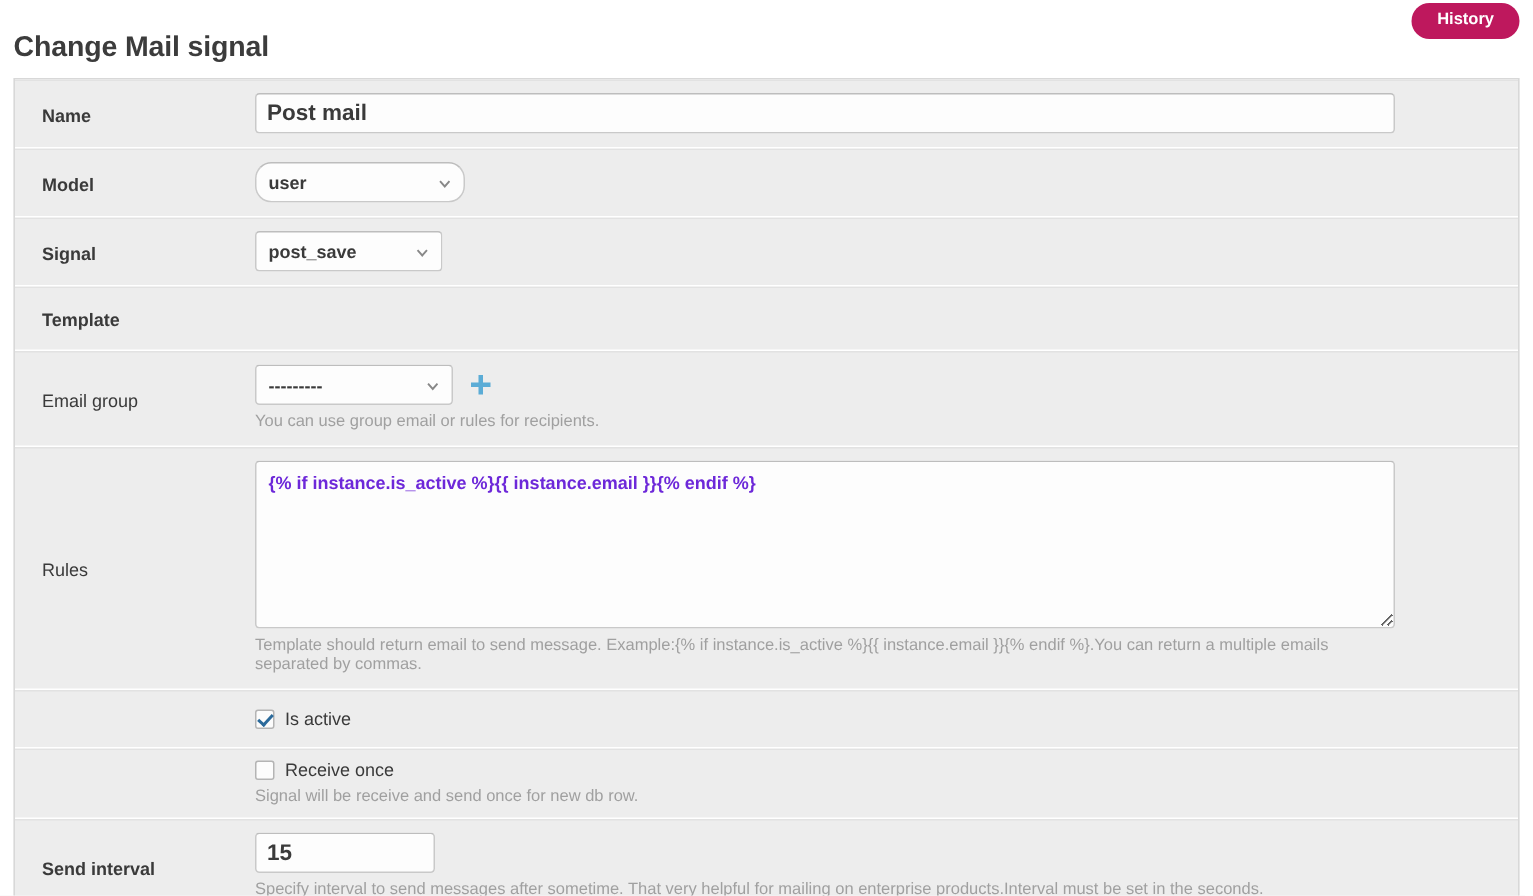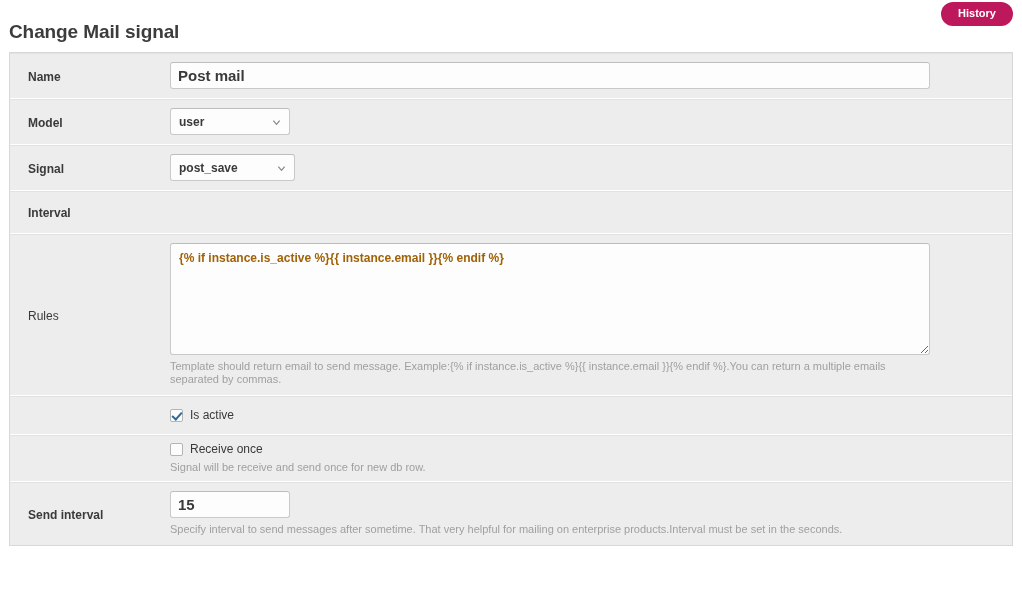--- a/index.html
+++ b/index.html
@@ -124,21 +124,21 @@
     white-space: nowrap;
   }
   .select-box .chevron-down-icon {
     position: absolute;
     right: 8px;
     top: 9px;
     width: 9px;
     height: 9px;
     pointer-events: none;
   }
-  .select-box.w-model { width: 120px; }
+  .select-box.w-model { width: 140px; border-radius: 11px; }
   .select-box.w-signal { width: 125px; }
   .select-box.w-template { width: 168px; }
   .select-box.w-group { width: 132px; }
 
   .add-link {
     display: inline-block;
     vertical-align: middle;
     margin-left: 9px;
     width: 13px;
     height: 13px;
@@ -170,21 +170,21 @@
     max-width: 758px;
   }
 
   .rules-textarea {
     display: block;
     width: 760px;
     height: 112px;
     font-family: "Liberation Sans", sans-serif;
     font-size: 12px;
     font-weight: bold;
-    color: #a16207;
+    color: #6d28d9;
     background: #fdfdfd;
     border: 1px solid #c9c9c9;
     border-top-color: #bdbdbd;
     border-radius: 3px;
     padding: 7px 8px;
     box-sizing: border-box;
     resize: both;
     outline: none;
     line-height: 15px;
     overflow: hidden;
@@ -260,23 +260,38 @@
       <div class="select-box w-signal">
         <span class="sel-text">post_save</span>
         <svg class="chevron-down-icon" viewBox="0 0 10 10">
           <path d="M1.5 3 L5 7 L8.5 3" fill="none" stroke="#888888" stroke-width="1.4"></path>
         </svg>
       </div>
     </div>
   </div>
 
   <div class="form-row">
-    <div class="row-label req">Interval</div>
-  </div>
-
+    <div class="row-label req">Template</div>
+  </div>
+
+  <div class="form-row">
+    <div class="row-label">Email group</div>
+    <div class="row-field">
+      <div class="select-box w-group">
+        <span class="sel-text">---------</span>
+        <svg class="chevron-down-icon" viewBox="0 0 10 10">
+          <path d="M1.5 3 L5 7 L8.5 3" fill="none" stroke="#888888" stroke-width="1.4"></path>
+        </svg>
+      </div>
+      <a class="add-link" href="#">
+        <span class="plus-icon"></span>
+      </a>
+      <span class="help-text">You can use group email or rules for recipients.</span>
+    </div>
+  </div>
 
   <div class="form-row">
     <div class="row-label">Rules</div>
     <div class="row-field">
       <textarea class="rules-textarea" style="">{% if instance.is_active %}{{ instance.email }}{% endif %}</textarea>
       <span class="help-text">Template should return email to send message. Example:{% if instance.is_active %}{{ instance.email }}{% endif %}.You can return a multiple emails separated by commas.</span>
     </div>
   </div>
 
   <div class="form-row tight">

